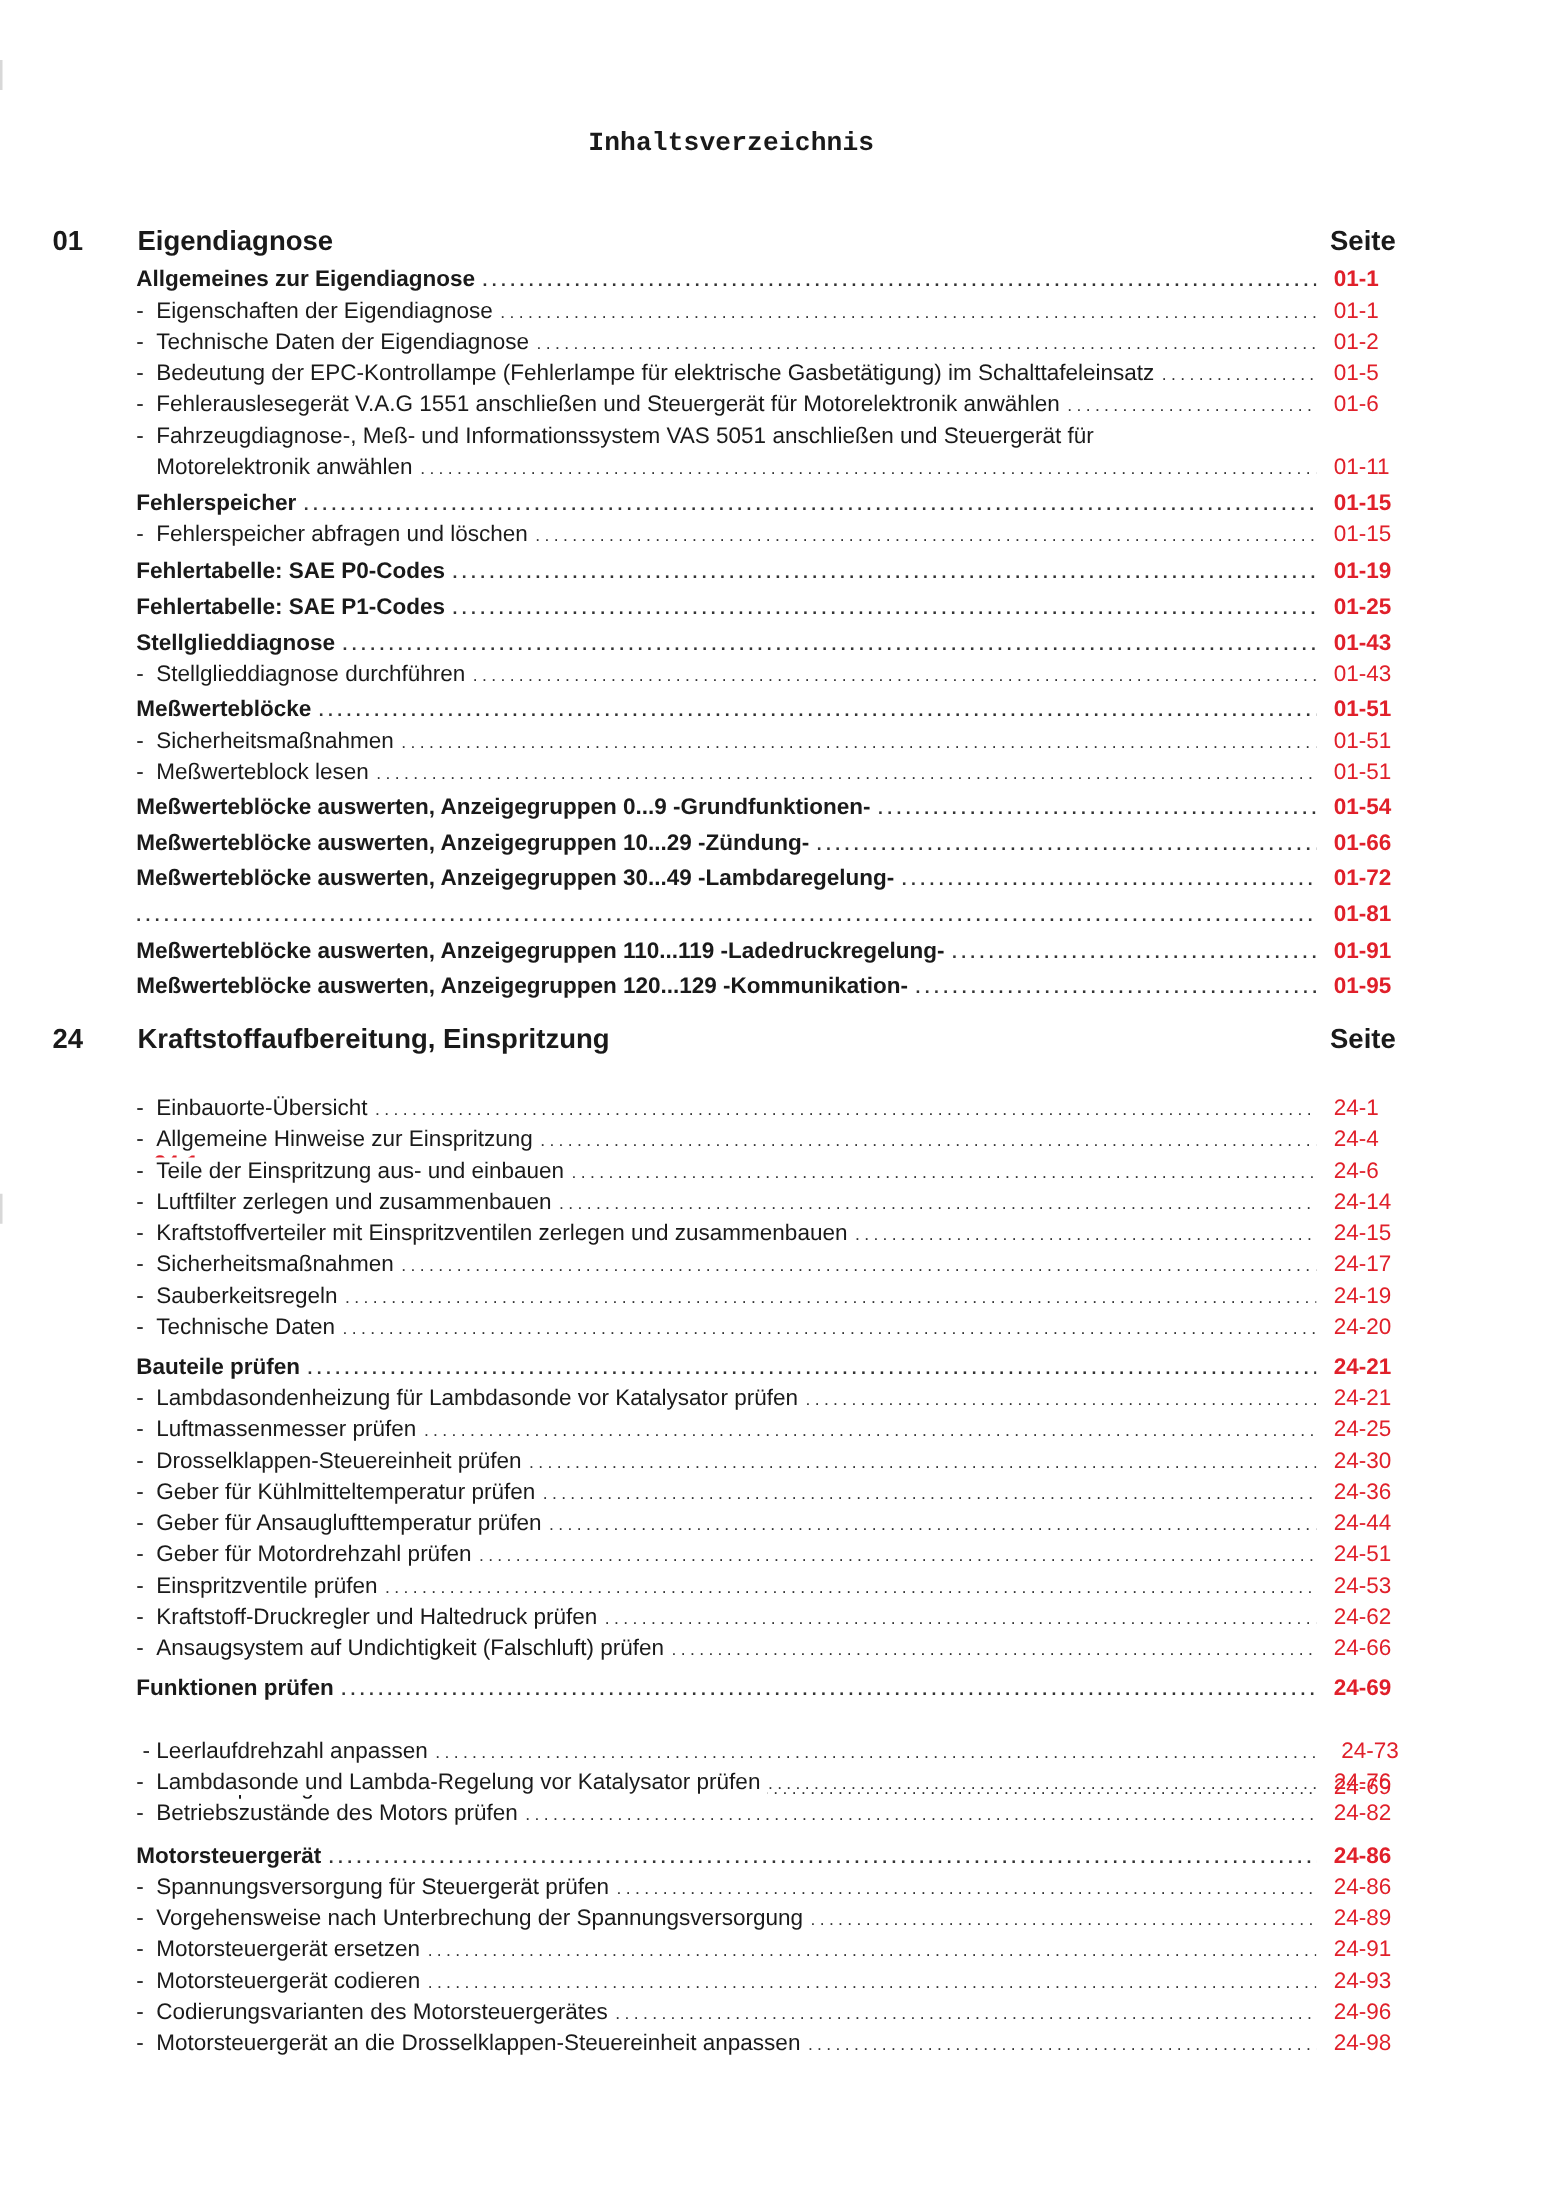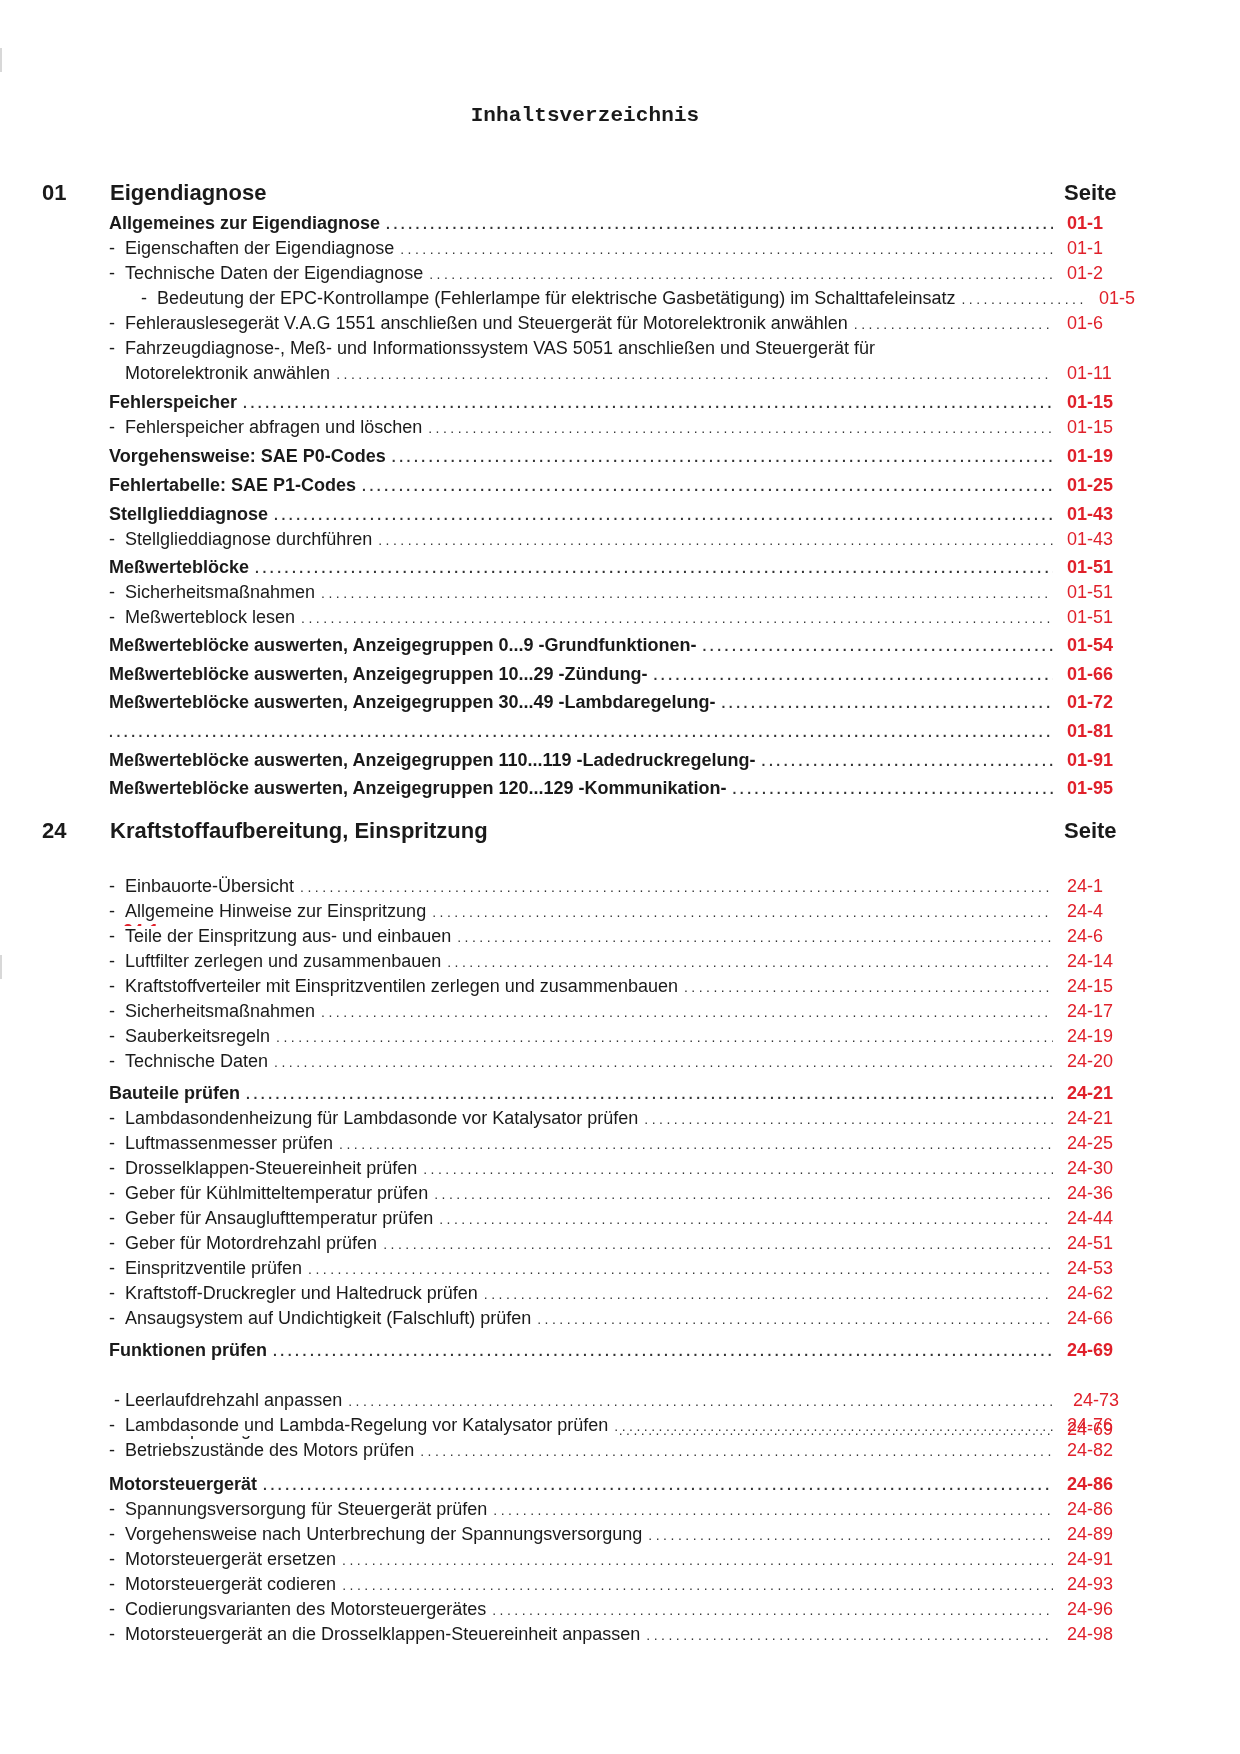--- a/index.html
+++ b/index.html
@@ -47,21 +47,21 @@
     <div class="row sub" style="top: 238px;">
       <span class="txt"><span class="dash">-</span><span>Eigenschaften der Eigendiagnose</span></span>
       <span class="dots"></span>
       <span class="pg">01-1</span>
     </div>
     <div class="row sub" style="top: 263px;">
       <span class="txt"><span class="dash">-</span><span>Technische Daten der Eigendiagnose</span></span>
       <span class="dots"></span>
       <span class="pg">01-2</span>
     </div>
-    <div class="row sub" style="top: 288px; margin-left: 32px;">
+    <div class="row sub" style="top: 288px;">
       <span class="txt"><span class="dash">-</span><span>Bedeutung der EPC-Kontrollampe (Fehlerlampe für elektrische Gasbetätigung) im Schalttafeleinsatz</span></span>
       <span class="dots"></span>
       <span class="pg">01-5</span>
     </div>
     <div class="row sub" style="top: 313px;">
       <span class="txt"><span class="dash">-</span><span>Fehlerauslesegerät V.A.G 1551 anschließen und Steuergerät für Motorelektronik anwählen</span></span>
       <span class="dots"></span>
       <span class="pg">01-6</span>
     </div>
     <div class="row sub nodots" style="top: 338px;">
@@ -78,21 +78,21 @@
       <span class="txt"><span>Fehlerspeicher</span></span>
       <span class="dots"></span>
       <span class="pg">01-15</span>
     </div>
     <div class="row sub" style="top: 417px;">
       <span class="txt"><span class="dash">-</span><span>Fehlerspeicher abfragen und löschen</span></span>
       <span class="dots"></span>
       <span class="pg">01-15</span>
     </div>
     <div class="row bold" style="top: 446px;">
-      <span class="txt"><span>Vorgehensweise: SAE P0-Codes</span></span>
+      <span class="txt"><span>Fehlertabelle: SAE P0-Codes</span></span>
       <span class="dots"></span>
       <span class="pg">01-19</span>
     </div>
     <div class="row bold" style="top: 475px;">
       <span class="txt"><span>Fehlertabelle: SAE P1-Codes</span></span>
       <span class="dots"></span>
       <span class="pg">01-25</span>
     </div>
     <div class="row bold" style="top: 504px;">
       <span class="txt"><span>Stellglieddiagnose</span></span>

